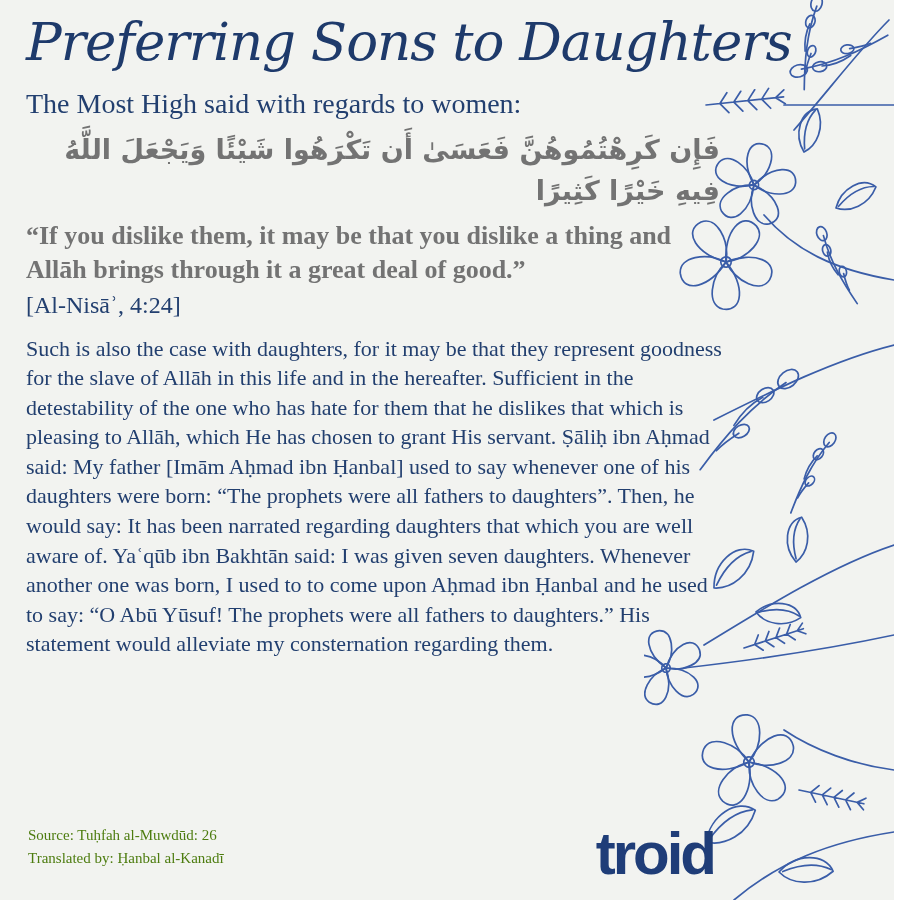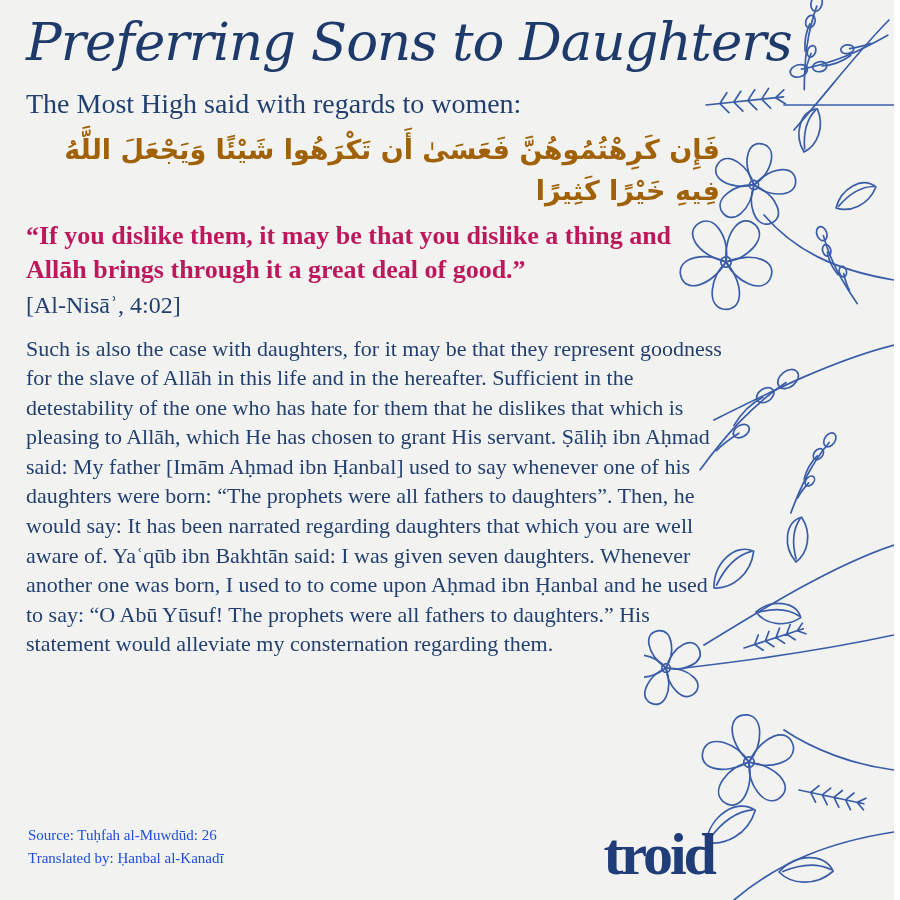--- a/index.html
+++ b/index.html
@@ -43,47 +43,47 @@
     font-size:28px;line-height:1.15;
   }
   .arabic{
     margin:10px 6px 0 0;
     direction:rtl;
     text-align:right;
     font-family:"DejaVu Sans", sans-serif;
     font-weight:bold;
     font-size:27px;
     line-height:1.5;
-    color:#a16207;
+    color:#737373;
   }
   .quote{
     margin:8px 0 0 0;
     font-weight:bold;
     font-size:26px;
     line-height:1.3;
-    color:#be185d;
+    color:#737373;
   }
   .cite{
     margin:4px 0 0 0;
     font-size:24px;line-height:1.2;
   }
   .bodytext{
     margin:14px 0 0 0;
     font-size:22px;
     line-height:1.345;
   }
   .footer{
     position:absolute;left:28px;bottom:30px;
     font-size:15px;line-height:1.55;
-    color:#1d4ed8;
+    color:#4d7c0f;
   }
   .footer p{margin:0;}
   .logo{
     position:absolute;right:180px;bottom:16px;
-    font-family:Liberation Serif, serif;
+    font-family:Liberation Sans, sans-serif;
     font-weight:bold;
     font-size:60px;
     letter-spacing:-3px;
     color:#1f3d78;
     line-height:1;
   }
 </style>
 </head>
 <body>
 
@@ -144,21 +144,21 @@
     <use href="#leaf" transform="translate(135,872) rotate(12) scale(1.2)"></use>
     <path d="M90 900 C135 862 185 842 250 832"></path>
     <path d="M140 730 C170 750 210 765 250 770"></path>
   </svg>
 
   <div class="content">
     <h1 class="title">Preferring Sons to Daughters</h1>
     <p class="intro">The Most High said with regards to women:</p>
     <p class="arabic" dir="rtl" lang="ar">فَإِن كَرِهْتُمُوهُنَّ فَعَسَىٰ أَن تَكْرَهُوا شَيْئًا وَيَجْعَلَ اللَّهُ فِيهِ خَيْرًا كَثِيرًا</p>
     <p class="quote">“If you dislike them, it may be that you dislike a thing and Allāh brings through it a great deal of good.”</p>
-    <p class="cite">[Al-Nisāʾ, 4:02]</p>
+    <p class="cite">[Al-Nisāʾ, 4:24]</p>
     <p class="bodytext">Such is also the case with daughters, for it may be that they represent goodness for the slave of Allāh in this life and in the hereafter. Sufficient in the detestability of the one who has hate for them that he dislikes that which is pleasing to Allāh, which He has chosen to grant His servant. Ṣāliḥ ibn Aḥmad said: My father [Imām Aḥmad ibn Ḥanbal] used to say whenever one of his daughters were born: “The prophets were all fathers to daughters”. Then, he would say: It has been narrated regarding daughters that which you are well aware of. Yaʿqūb ibn Bakhtān said: I was given seven daughters. Whenever another one was born, I used to to come upon Aḥmad ibn Ḥanbal and he used to say: “O Abū Yūsuf! The prophets were all fathers to daughters.” His statement would alleviate my consternation regarding them.</p>
   </div>
 
   <div class="footer">
     <p>Source: Tuḥfah al-Muwdūd: 26</p>
     <p>Translated by: Ḥanbal al-Kanadī</p>
   </div>
 
   <div class="logo">troid</div>
 

